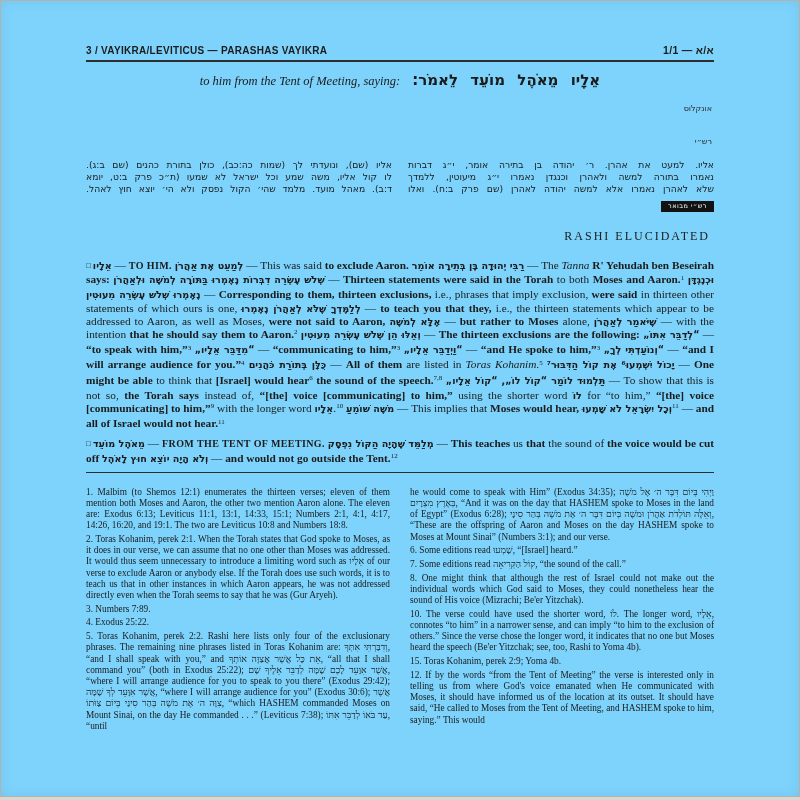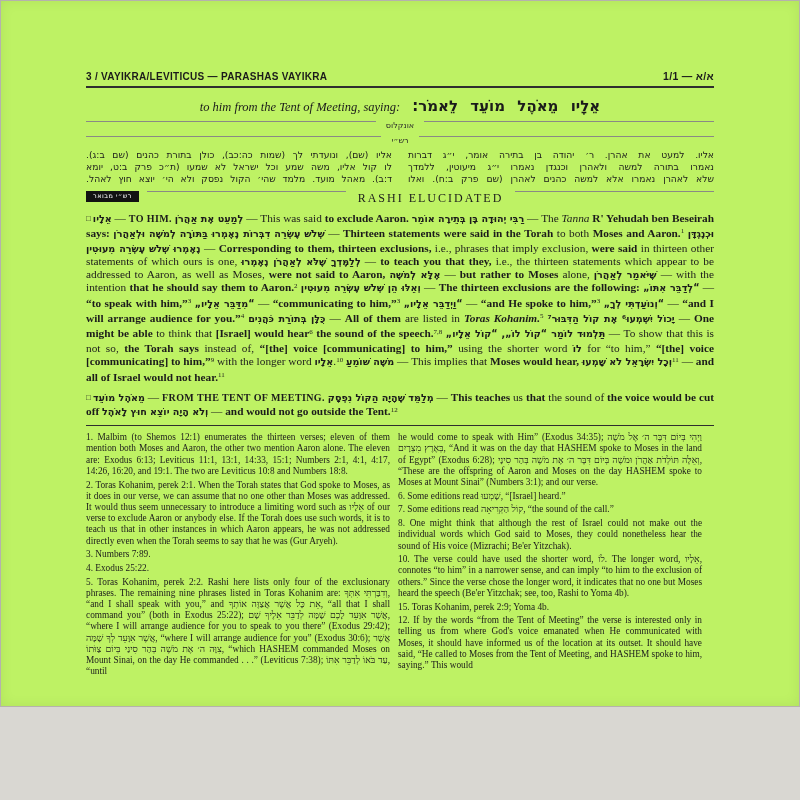--- a/index.html
+++ b/index.html
@@ -1,34 +1,34 @@
 <!DOCTYPE html>
 <html><head>
 <meta charset="utf-8">
 <style>
   html,body{margin:0;padding:0;background:#d9d7d2;}
   .page{
-    width:800px;height:707px;box-sizing:border-box;position:relative;
-    margin:0 auto;background:#bef264;overflow:hidden;
-    padding:70px 86px 0 86px;
+    width:800px;height:797px;box-sizing:border-box;position:relative;
+    margin:0 auto;background:#7dd3fc;overflow:hidden;
+    padding:44px 86px 0 86px;
     box-shadow:inset 0 0 0 1px #b5b2ac, inset 0 0 14px rgba(0,0,0,.08);
     font-family:"Liberation Serif",serif;color:#1b1b1b;
   }
   
   .header{display:flex;justify-content:space-between;align-items:baseline;
     font-family:"Liberation Sans",sans-serif;font-weight:bold;font-size:10px;
     letter-spacing:.3px;border-bottom:2px solid #2e2e2e;padding-bottom:4px;}
   .header .right{font-size:10.5px;}
   
   .verse{display:flex;justify-content:center;align-items:baseline;gap:12px;margin-top:9px;}
   .verse-en{font-style:italic;font-size:12.5px;}
   .verse-he{font-family:"DejaVu Sans",sans-serif;font-weight:bold;font-size:15px;
     direction:rtl;word-spacing:7px;}
   
-  .divider{display:flex;align-items:flex-start;gap:8px;margin-top:6px;}
+  .divider{display:flex;align-items:flex-end;gap:8px;margin-top:6px;flex-direction:column;}
   .divider .line{flex:1;border-top:1px solid #8a8a85;height:0;}
   .divider .lbl{font-family:"DejaVu Sans",sans-serif;font-size:8px;color:#2a2a2a;padding:0 2px;}
   .onkelos-text{text-align:center;direction:rtl;font-family:"DejaVu Sans",sans-serif;
     font-size:9.5px;margin-top:3px;}
   
   .rashi-cols{display:flex;gap:16px;direction:rtl;margin-top:4px;}
   .rashi-col{width:calc(50% - 8px);font-family:"DejaVu Sans",sans-serif;
     font-size:9.2px;line-height:11.8px;}
   .rashi-line{text-align:justify;text-align-last:justify;}
   
@@ -36,27 +36,27 @@
   .tab{background:#121212;color:#fff;font-family:"DejaVu Sans",sans-serif;
     font-size:6.5px;line-height:1;padding:2px 7px;letter-spacing:.5px;}
   .eluc-lbl{font-weight:normal;font-size:12px;letter-spacing:2px;padding:0 4px;}
   
   .commentary{margin-top:6px;font-size:11.3px;line-height:13.2px;text-align:justify;}
   .commentary p{margin:0 0 5px 0;}
   span.h{font-family:"DejaVu Sans",sans-serif;font-weight:bold;font-size:9.6px;
     direction:rtl;unicode-bidi:isolate;}
   span.b{font-weight:bold;}
   span.i{font-style:italic;}
-  span.bi{font-weight:bold;font-style:italic;}
+  span.bi{font-weight:normal;font-style:italic;}
   span.sc{font-weight:bold;font-size:10px;letter-spacing:.4px;}
   span.s{font-size:7px;position:relative;top:-3.5px;}
   span.sq{font-size:8px;position:relative;top:-1px;}
   
   .fn-rule{border-top:1.5px solid #2e2e2e;margin-top:4px;}
-  .footnotes{display:flex;gap:8px;margin-top:6px;}
+  .footnotes{display:flex;gap:20px;margin-top:14px;}
   .fn-col{width:calc(50% - 10px);font-size:9.3px;line-height:11.2px;text-align:justify;}
   .fn-col p.fn{margin:0 0 2.5px 0;}
   .fn-n{white-space:pre;}
 </style>
 </head>
 <body>
 
 <div class="page">
 
   <div class="header">
@@ -77,21 +77,21 @@
 
   <div class="divider">
     <span class="line"></span>
     <span class="lbl">רש״י</span>
     <span class="line"></span>
   </div>
   <div class="rashi-cols">
     <div class="rashi-col">
         <div class="rashi-line">אליו. למעט את אהרן. ר׳ יהודה בן בתירה אומר, י״ג דברות</div>
         <div class="rashi-line">נאמרו בתורה למשה ולאהרן וכנגדן נאמרו י״ג מיעוטין, ללמדך</div>
-        <div class="rashi-line">שלא לאהרן נאמרו אלא למשה כהנים לאהרן (שם פרק ב:ח). ואלו</div>
+        <div class="rashi-line">שלא לאהרן נאמרו אלא למשה יהודה לאהרן (שם פרק ב:ח). ואלו</div>
       </div>
     <div class="rashi-col">
         <div class="rashi-line">אליו (שם), ונועדתי לך (שמות כה:כב), כולן בתורת כהנים (שם ב:ג).</div>
         <div class="rashi-line">לו קול אליו, משה שמע וכל ישראל לא שמעו (ת״כ פרק ב:ט, יומא</div>
         <div class="rashi-line">ד:ב). מאהל מועד. מלמד שהי׳ הקול נפסק ולא הי׳ יוצא חוץ לאהל.</div>
       </div>
   </div>
 
   <div class="divider eluc">
     <span class="tab">רש״י מבואר</span>

